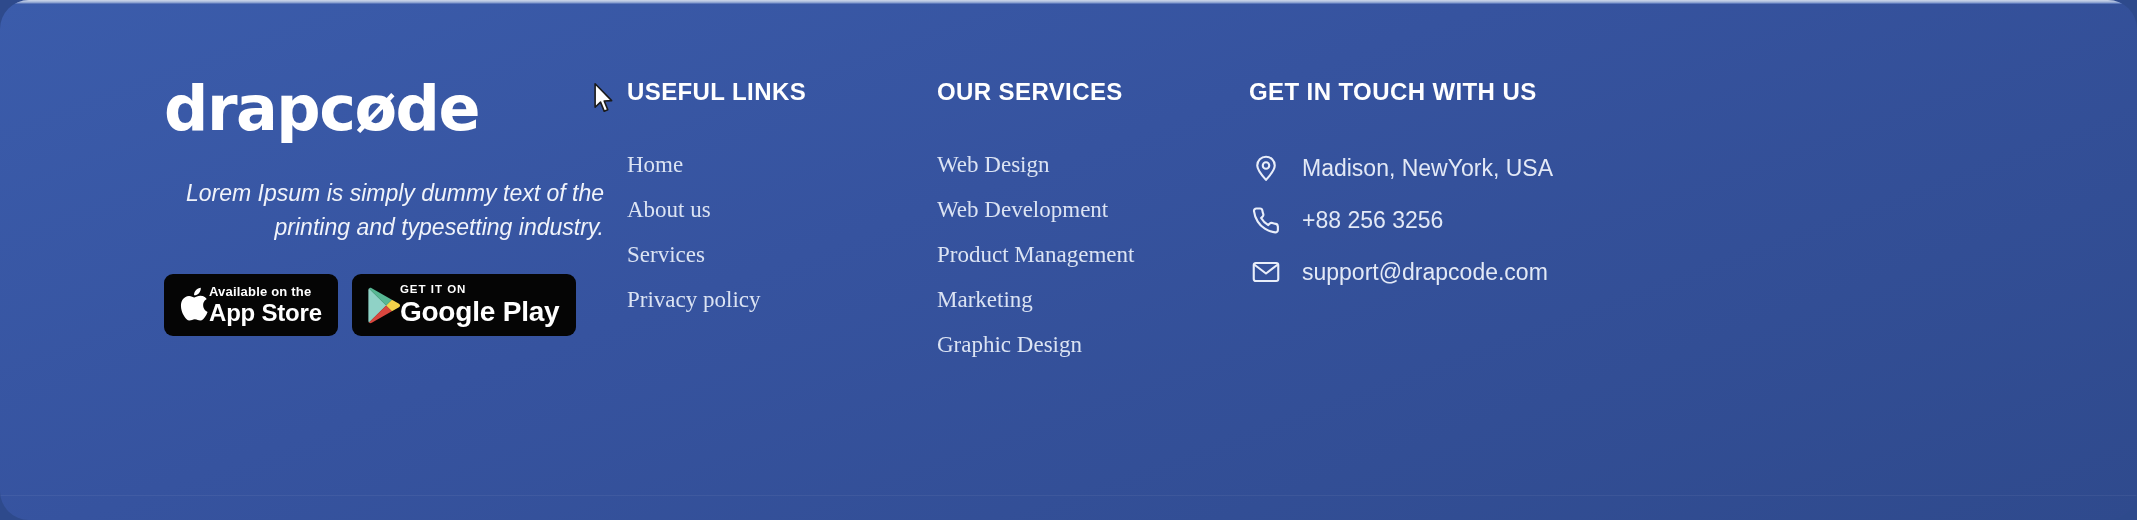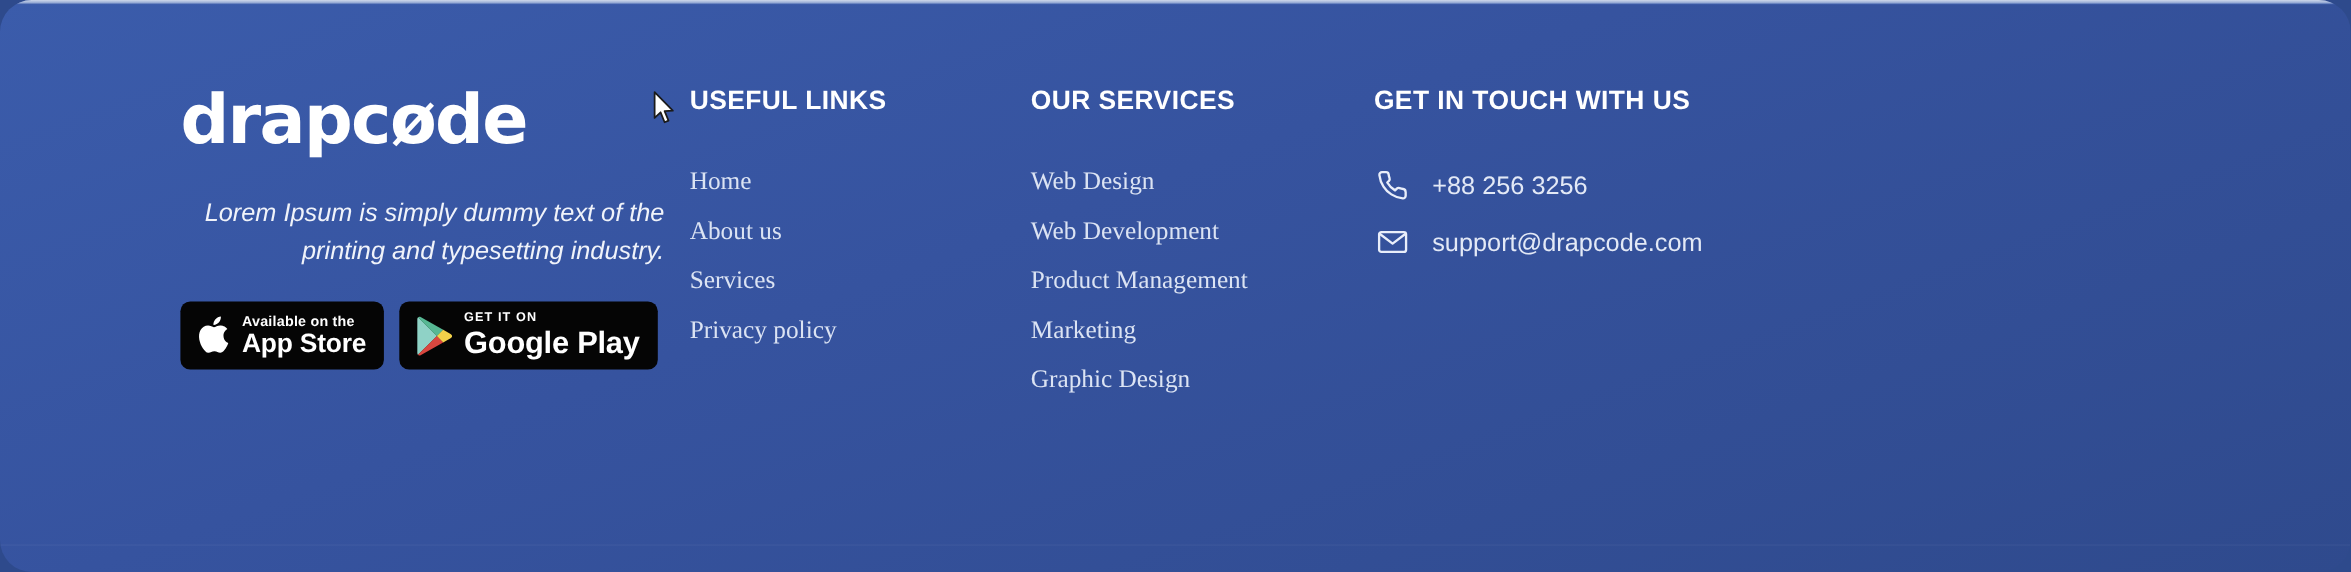--- a/index.html
+++ b/index.html
@@ -68,21 +68,20 @@
     gap:14px;
   }
 
   .badge {
     display:flex;
     align-items:center;
     background:#050505;
     border-radius:9px;
     height:62px;
     padding:0 16px 0 14px;
-    gap:11px;
     cursor:pointer;
     user-select:none;
   }
   .badge .glyph { flex:0 0 auto; display:flex; align-items:center; justify-content:center; }
   .badge .txt { display:flex; flex-direction:column; justify-content:center; line-height:1; }
   .badge .txt .small {
     color:#ffffff; font-size:12.5px; font-weight:600;
     letter-spacing:.35px; margin-bottom:3px;
   }
   .badge .txt .big {
@@ -226,20 +225,29 @@
         <li>
             <a href="#">Graphic Design</a>
           </li>
       </ul>
     </div>
 
     <div class="col col-contact">
       <div class="col-title">GET IN TOUCH WITH US</div>
       <ul class="contact-list">
 
+        <li class="contact-item">
+          <span class="ico">
+            <svg width="30" height="30" viewBox="0 0 24 24" fill="none" stroke="#e9eefa" stroke-width="1.7" stroke-linecap="round" stroke-linejoin="round" aria-hidden="true">
+              <path d="M12 21.5c4.2-4.6 7-8 7-11.5a7 7 0 1 0-14 0c0 3.5 2.8 6.9 7 11.5z"></path>
+              <circle cx="12" cy="10" r="2.6"></circle>
+            </svg>
+          </span>
+          <span class="val">Madison, NewYork, USA</span>
+        </li>
 
         <li class="contact-item">
           <span class="ico">
             <svg width="30" height="30" viewBox="0 0 24 24" fill="none" stroke="#e9eefa" stroke-width="1.7" stroke-linecap="round" stroke-linejoin="round" aria-hidden="true">
               <path d="M21.5 17.1v2.9a1.9 1.9 0 0 1-2.1 1.9 19 19 0 0 1-8.3-2.95 18.6 18.6 0 0 1-5.7-5.7A19 19 0 0 1 2.4 4.9 1.9 1.9 0 0 1 4.3 2.8h2.9a1.9 1.9 0 0 1 1.9 1.64c.12.92.35 1.82.68 2.68a1.9 1.9 0 0 1-.43 2l-1.23 1.23a15.2 15.2 0 0 0 5.7 5.7l1.23-1.23a1.9 1.9 0 0 1 2-.43c.86.33 1.76.56 2.68.68a1.9 1.9 0 0 1 1.64 1.93z"></path>
             </svg>
           </span>
           <span class="val">+88 256 3256</span>
         </li>
 

